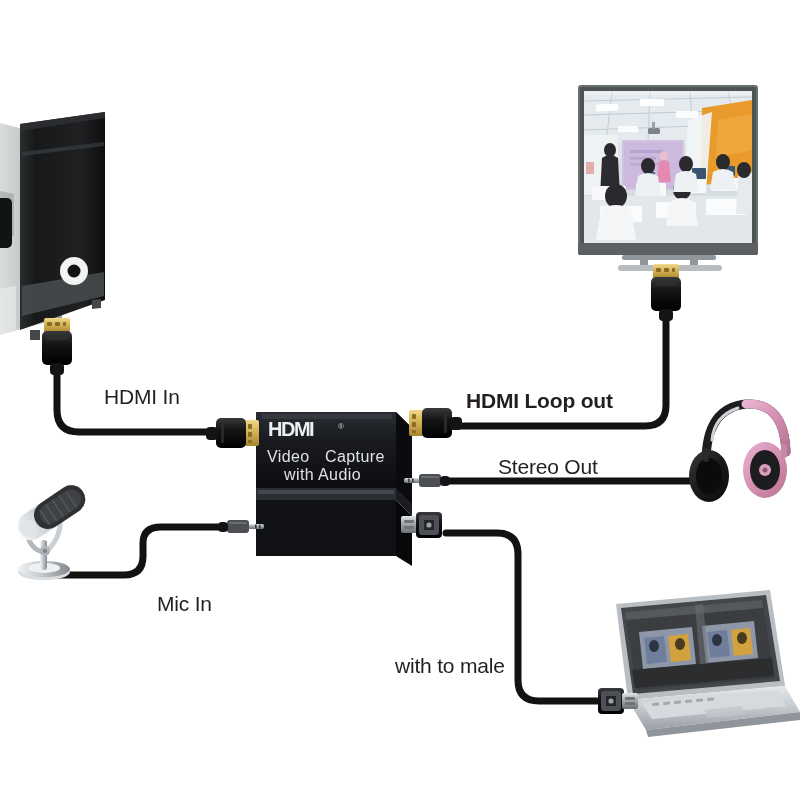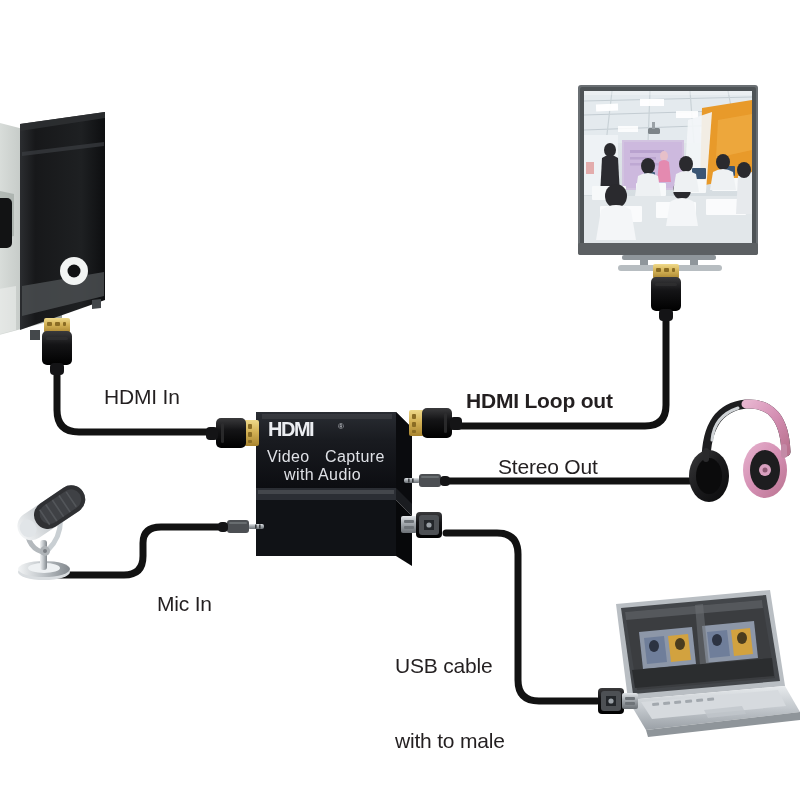--- a/index.html
+++ b/index.html
@@ -428,17 +428,16 @@
 
   <div class="lbl" id="label-hdmi-in">HDMI In</div>
 
   <div class="lbl" id="label-loop-out">HDMI Loop out</div>
 
   <div class="lbl" id="label-stereo">Stereo Out</div>
 
   <div class="lbl" id="label-mic-in">Mic In</div>
 
   <div class="lbl" id="label-usb">
-    <div>USB cable</div>
     <div>with to male</div>
   </div>
 
 </div>
 
 </body></html>

